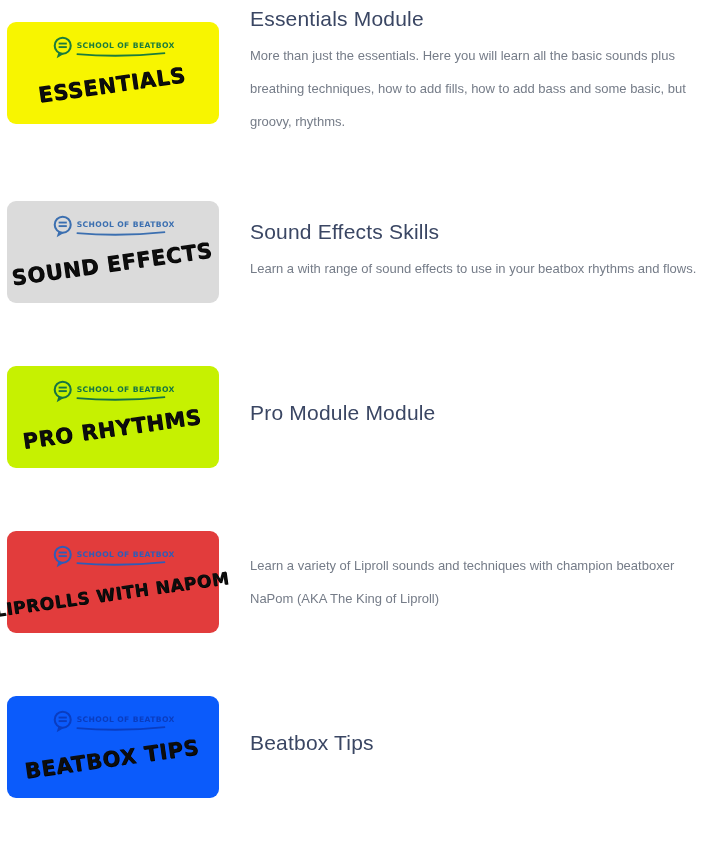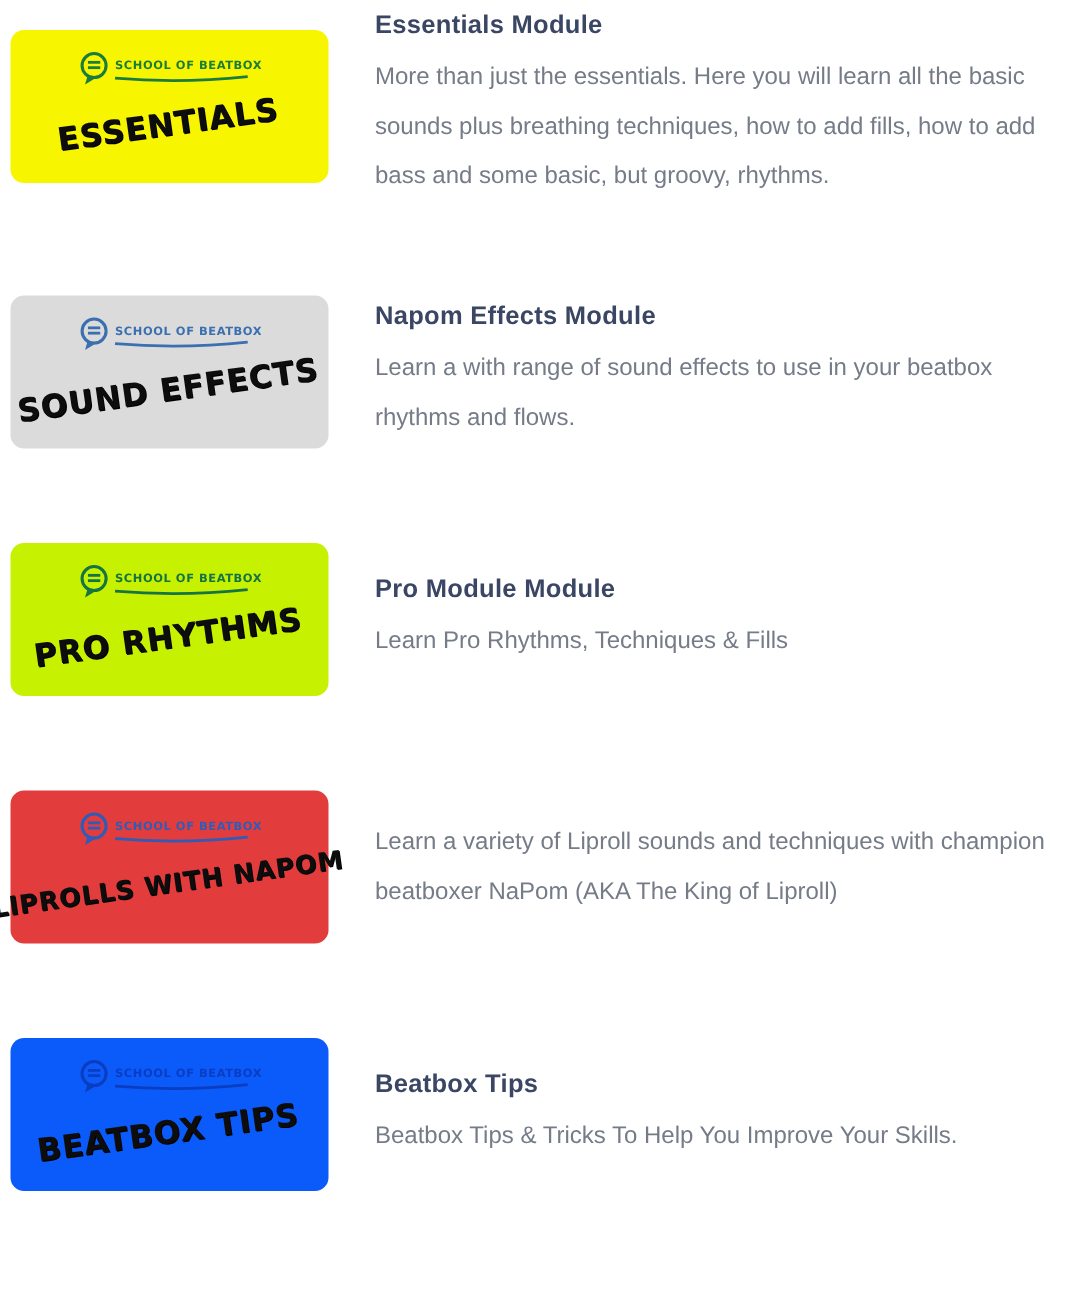--- a/index.html
+++ b/index.html
@@ -53,29 +53,29 @@
     font-size:21px;
     letter-spacing:0.6px;
     color:#0d0d0d;
     text-shadow:0.6px 0.8px 0 #000;
     white-space:nowrap;
   }
   .thumb-label.long{font-size:17px;}
   .info{flex:1;min-width:0;}
   .module-title{
     margin:0 0 8px 0;
-    font-size:17px;
-    font-weight:700;
+    font-size:21px;
+    font-weight:400;
     letter-spacing:0.2px;
     color:var(--heading);
     cursor:pointer;
   }
   .module-desc{
     margin:0;
-    font-size:16px;
+    font-size:13px;
     line-height:33px;
     color:var(--body);
   }
 </style>
 </head>
 <body>
 
 <div class="page">
   <div class="module-list">
   <div class="module-row">
@@ -110,21 +110,21 @@
             <rect x="6.6" y="8.2" width="8.8" height="2" fill="currentColor"></rect>
             <rect x="6.6" y="12" width="8.8" height="2" fill="currentColor"></rect>
           </g>
           <text x="26" y="14" font-size="8.2" fill="currentColor" class="logo-text">SCHOOL OF BEATBOX</text>
           <path d="M26 20.5 Q 72 24.5 121 19.5" stroke="currentColor" stroke-width="2" fill="none"></path>
         </svg>
       </div>
       <div class="thumb-label" style="color: rgb(13, 13, 13);">SOUND EFFECTS</div>
     </div>
     <div class="info">
-      <h2 class="module-title">Napom Effects Module</h2>
+      <h2 class="module-title">Sound Effects Skills</h2>
       <p class="module-desc">Learn a with range of sound effects to use in your beatbox rhythms and flows.</p>
     </div>
   </div>
 
   <div class="module-row">
     <div class="thumb" style="background: rgb(198, 241, 1); color: rgb(21, 115, 68);">
       <div class="logo">
         <svg width="122" height="27" viewBox="0 0 130 29">
           <g>
             <circle cx="11" cy="11.5" r="8.6" fill="none" stroke="currentColor" stroke-width="2.2"></circle>
@@ -133,21 +133,20 @@
             <rect x="6.6" y="12" width="8.8" height="2" fill="currentColor"></rect>
           </g>
           <text x="26" y="14" font-size="8.2" fill="currentColor" class="logo-text">SCHOOL OF BEATBOX</text>
           <path d="M26 20.5 Q 72 24.5 121 19.5" stroke="currentColor" stroke-width="2" fill="none"></path>
         </svg>
       </div>
       <div class="thumb-label" style="color: rgb(13, 13, 13);">PRO RHYTHMS</div>
     </div>
     <div class="info">
       <h2 class="module-title">Pro Module Module</h2>
-      <p class="module-desc">Learn Pro Rhythms, Techniques &amp; Fills</p>
     </div>
   </div>
 
   <div class="module-row">
     <div class="thumb" style="background: rgb(226, 60, 60); color: rgb(46, 92, 184);">
       <div class="logo">
         <svg width="122" height="27" viewBox="0 0 130 29">
           <g>
             <circle cx="11" cy="11.5" r="8.6" fill="none" stroke="currentColor" stroke-width="2.2"></circle>
             <path d="M6.5 18.5 L4.5 25 L12.5 20.2 Z" fill="currentColor"></path>
@@ -176,17 +175,16 @@
             <rect x="6.6" y="12" width="8.8" height="2" fill="currentColor"></rect>
           </g>
           <text x="26" y="14" font-size="8.2" fill="currentColor" class="logo-text">SCHOOL OF BEATBOX</text>
           <path d="M26 20.5 Q 72 24.5 121 19.5" stroke="currentColor" stroke-width="2" fill="none"></path>
         </svg>
       </div>
       <div class="thumb-label" style="color: rgb(13, 13, 13);">BEATBOX TIPS</div>
     </div>
     <div class="info">
       <h2 class="module-title">Beatbox Tips</h2>
-      <p class="module-desc">Beatbox Tips &amp; Tricks To Help You Improve Your Skills.</p>
     </div>
   </div>
 </div>
 </div>
 
 </body></html>

